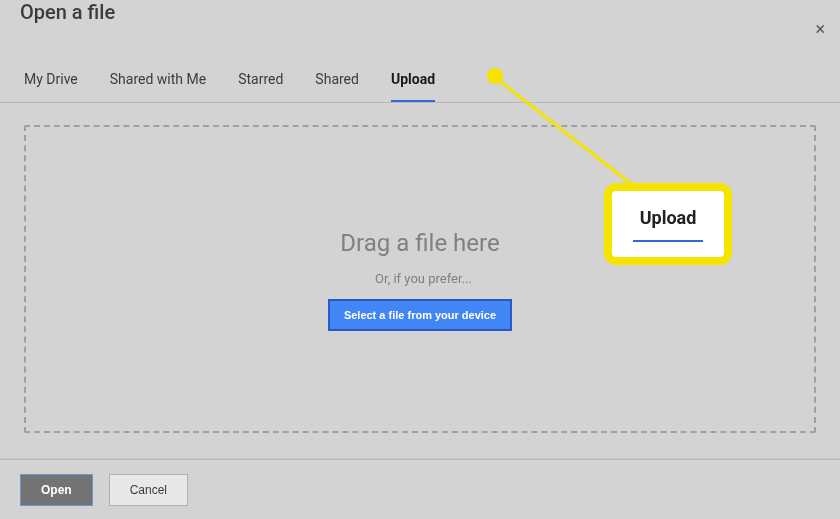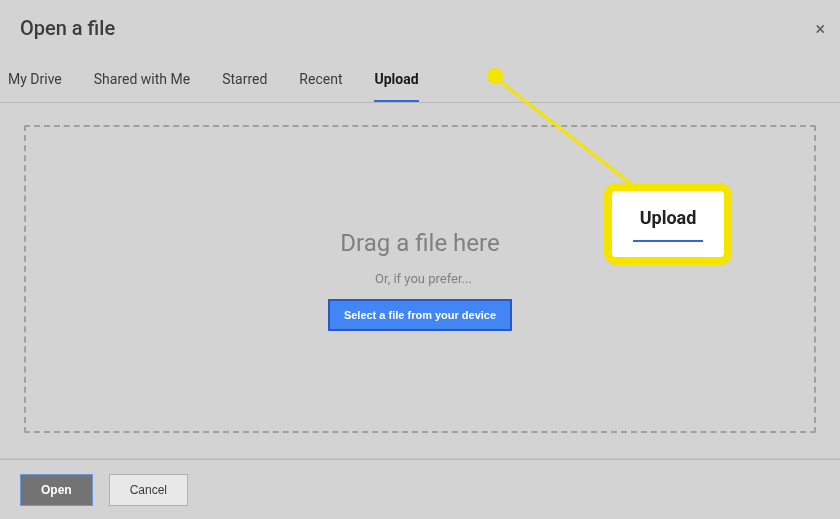--- a/index.html
+++ b/index.html
@@ -12,21 +12,20 @@
       overflow: hidden;
     }
     .dialog {
       position: absolute;
       top: 0; left: 0; right: 0; bottom: 0;
       background: rgba(255,255,255,0.0);
     }
     .header {
       height: 55px;
       display: flex;
-      align-items: center;
       padding: 0 20px;
       background: #d3d3d3;
       position: relative;
     }
     .title {
       font-size: 20px;
       color: #3c3c3c;
       font-weight: 500;
     }
     .close-btn {
@@ -34,21 +33,21 @@
       right: 15px;
       top: 20px;
       font-size: 18px;
       color: #5f5f5f;
       cursor: pointer;
       line-height: 1;
     }
     .tabs {
       display: flex;
       gap: 32px;
-      padding: 0 8px;
+      padding: 0 24px;
       height: 48px;
       align-items: center;
       background: #d3d3d3;
       border-bottom: 1px solid #b8b8b8;
       position: relative;
     }
     .tab {
       font-size: 14px;
       color: #3c3c3c;
       cursor: pointer;
@@ -186,21 +185,21 @@
 
   <div class="header">
     <div class="title">Open a file</div>
     <div class="close-btn">×</div>
   </div>
 
   <div class="tabs">
     <div class="tab">My Drive</div>
     <div class="tab">Shared with Me</div>
     <div class="tab">Starred</div>
-    <div class="tab">Recent</div>
+    <div class="tab">Shared</div>
     <div class="tab active">Upload</div>
   </div>
 
   <div class="content">
     <div class="dropzone">
       <div class="drag-text">Drag a file here</div>
       <div class="or-text">Or, if you prefer...</div>
       <button class="select-btn">Select a file from your device</button>
     </div>
   </div>

